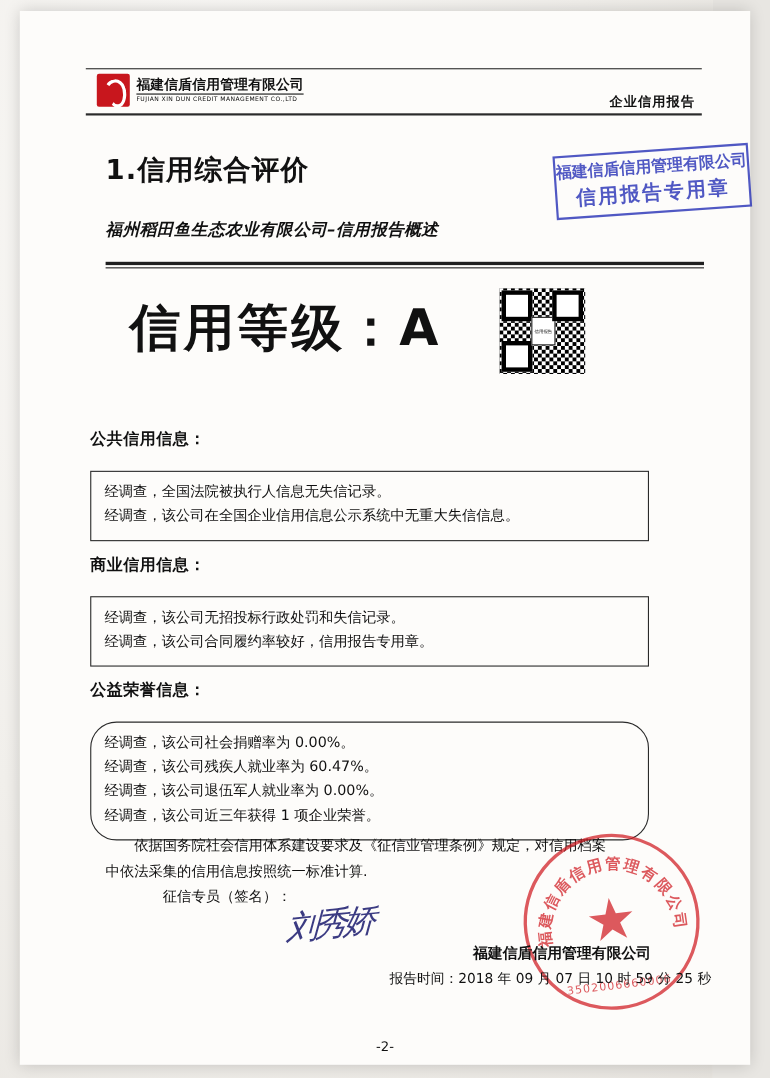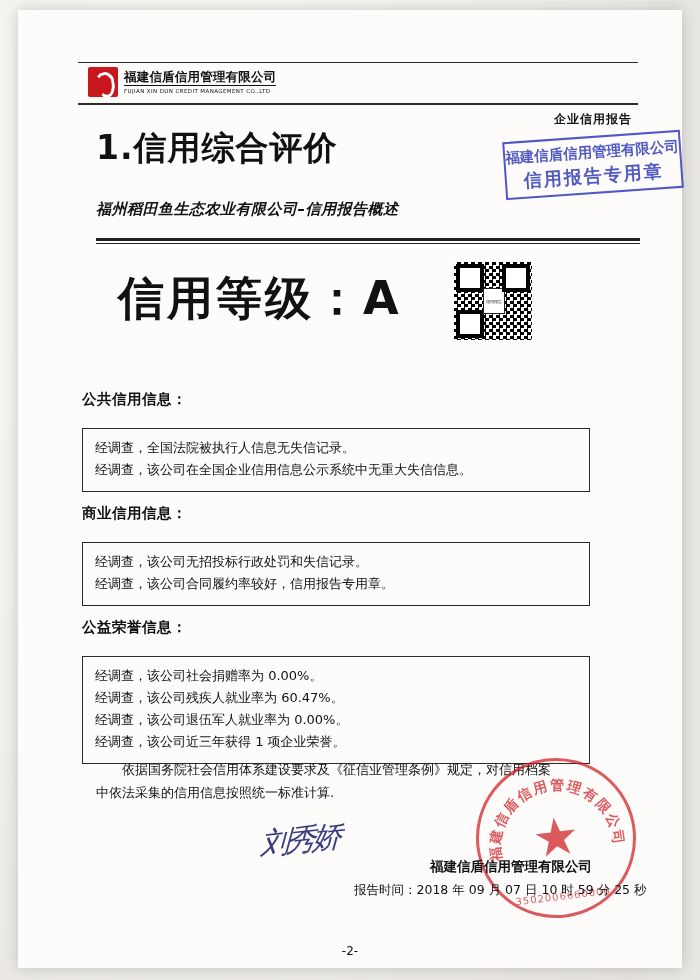--- a/index.html
+++ b/index.html
@@ -90,28 +90,27 @@
     padding-top: 1px;
   }
   .hdr-right {
     position: absolute;
     right: 6px;
     top: 22px;
     font-size: 12px;
     font-weight: bold;
     color: #111;
     letter-spacing: 1px;
-    margin-top: 27px;
   }
   
   .sec-title {
     position: absolute;
     left: 78px;
-    top: 116px;
-    font-size: 33px;
+    top: 128px;
+    font-size: 25px;
     font-weight: bold;
     color: #111;
     letter-spacing: 1px;
   }
   .company-line {
     position: absolute;
     left: 78px;
     top: 190px;
     font-size: 15px;
     font-weight: bold;
@@ -366,30 +365,33 @@
       <div class="line">经调查，该公司在全国企业信用信息公示系统中无重大失信信息。</div>
     </div>
 
     <div class="blk-label" style="left:64px; top:494px;">商业信用信息：</div>
     <div class="blk-box" style="left:64px; top:516px; width:508px; height:64px;">
       <div class="line">经调查，该公司无招投标行政处罚和失信记录。</div>
       <div class="line">经调查，该公司合同履约率较好，信用报告专用章。</div>
     </div>
 
     <div class="blk-label" style="left:64px; top:608px;">公益荣誉信息：</div>
-    <div class="blk-box" style="left:64px; top:630px; width:508px; height:108px;">
+    <div class="blk-box" style="left:64px; top:630px; width:508px; height:108px;border-radius:24px;">
       <div class="line">经调查，该公司社会捐赠率为 0.00%。</div>
       <div class="line">经调查，该公司残疾人就业率为 60.47%。</div>
       <div class="line">经调查，该公司退伍军人就业率为 0.00%。</div>
       <div class="line">经调查，该公司近三年获得 1 项企业荣誉。</div>
     </div>
 
     <div class="foot">
       <div class="indent">依据国务院社会信用体系建设要求及《征信业管理条例》规定，对信用档案</div>
       <div>中依法采集的信用信息按照统一标准计算.</div>
+      <div class="indent">
+        <span class="sign-label">征信专员（签名）：</span>
+      </div>
     </div>
 
     <div class="signature">刘秀娇</div>
 
     <div class="stamp-round">
       <svg class="arc" viewBox="0 0 154 154">
         <defs>
           <path id="arcpath" d="M 20,86 A 57,57 0 1 1 134,86"></path>
         </defs>
         <text>

